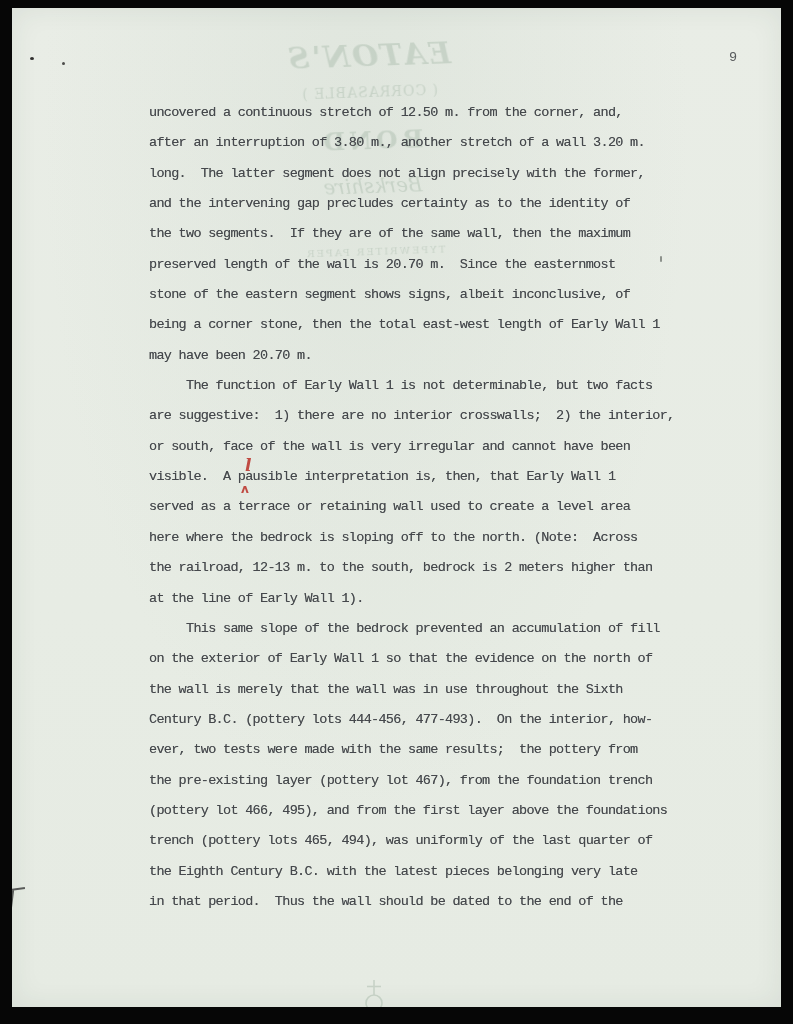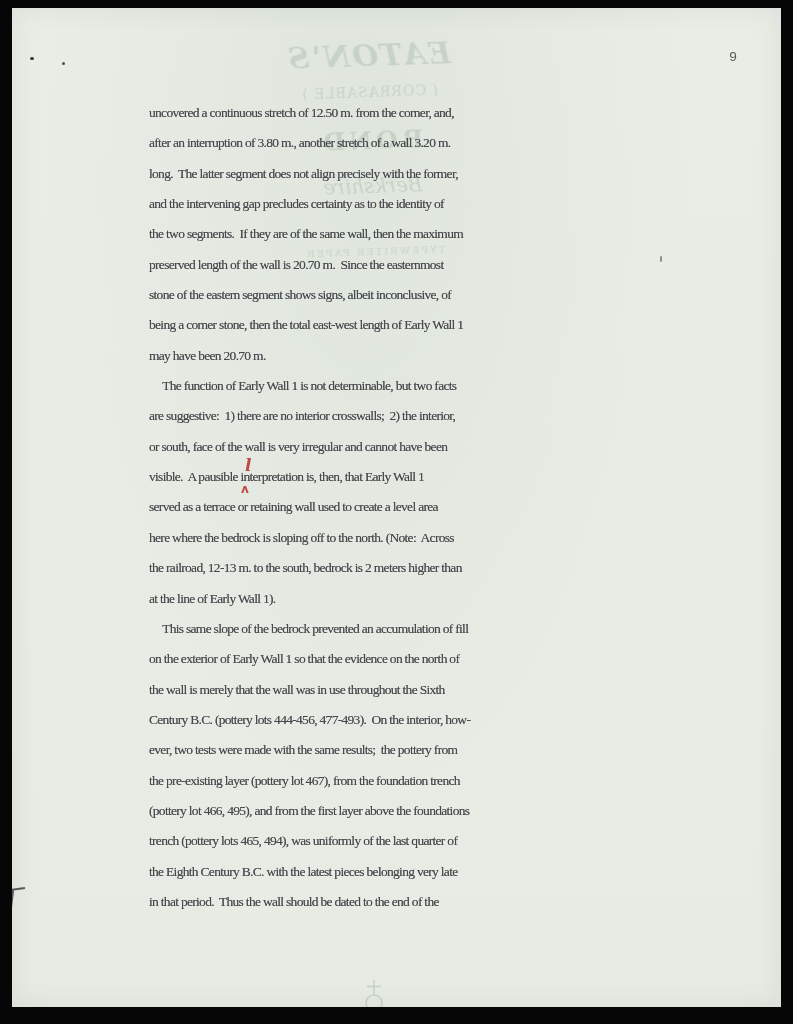--- a/index.html
+++ b/index.html
@@ -13,21 +13,21 @@
     background:#e8ece5;
     background-image:
       radial-gradient(ellipse at 46% 12%, rgba(195,208,196,.25), rgba(0,0,0,0) 55%),
       linear-gradient(180deg, #e9ede6 0%, #e7ece4 60%, #e6ebe3 100%);
     overflow:hidden;
     box-shadow: inset 0 0 28px rgba(40,60,45,.08);
   }
   
   .textblock{
     position:absolute;left:137px;top:90px;width:560px;
-    font-family:Liberation Serif, serif;
+    font-family:Liberation Mono, monospace;
     font-size:13.5px;letter-spacing:-0.7px;line-height:30.35px;
     color:#45484c;white-space:pre;
     text-shadow:0 0 .4px rgba(60,64,68,.55);
   }
   .page-number{
     position:absolute;left:717px;top:42px;
     font-family:"Liberation Mono","DejaVu Sans Mono",monospace;
     font-size:13.5px;color:#575a5c;
   }
   

